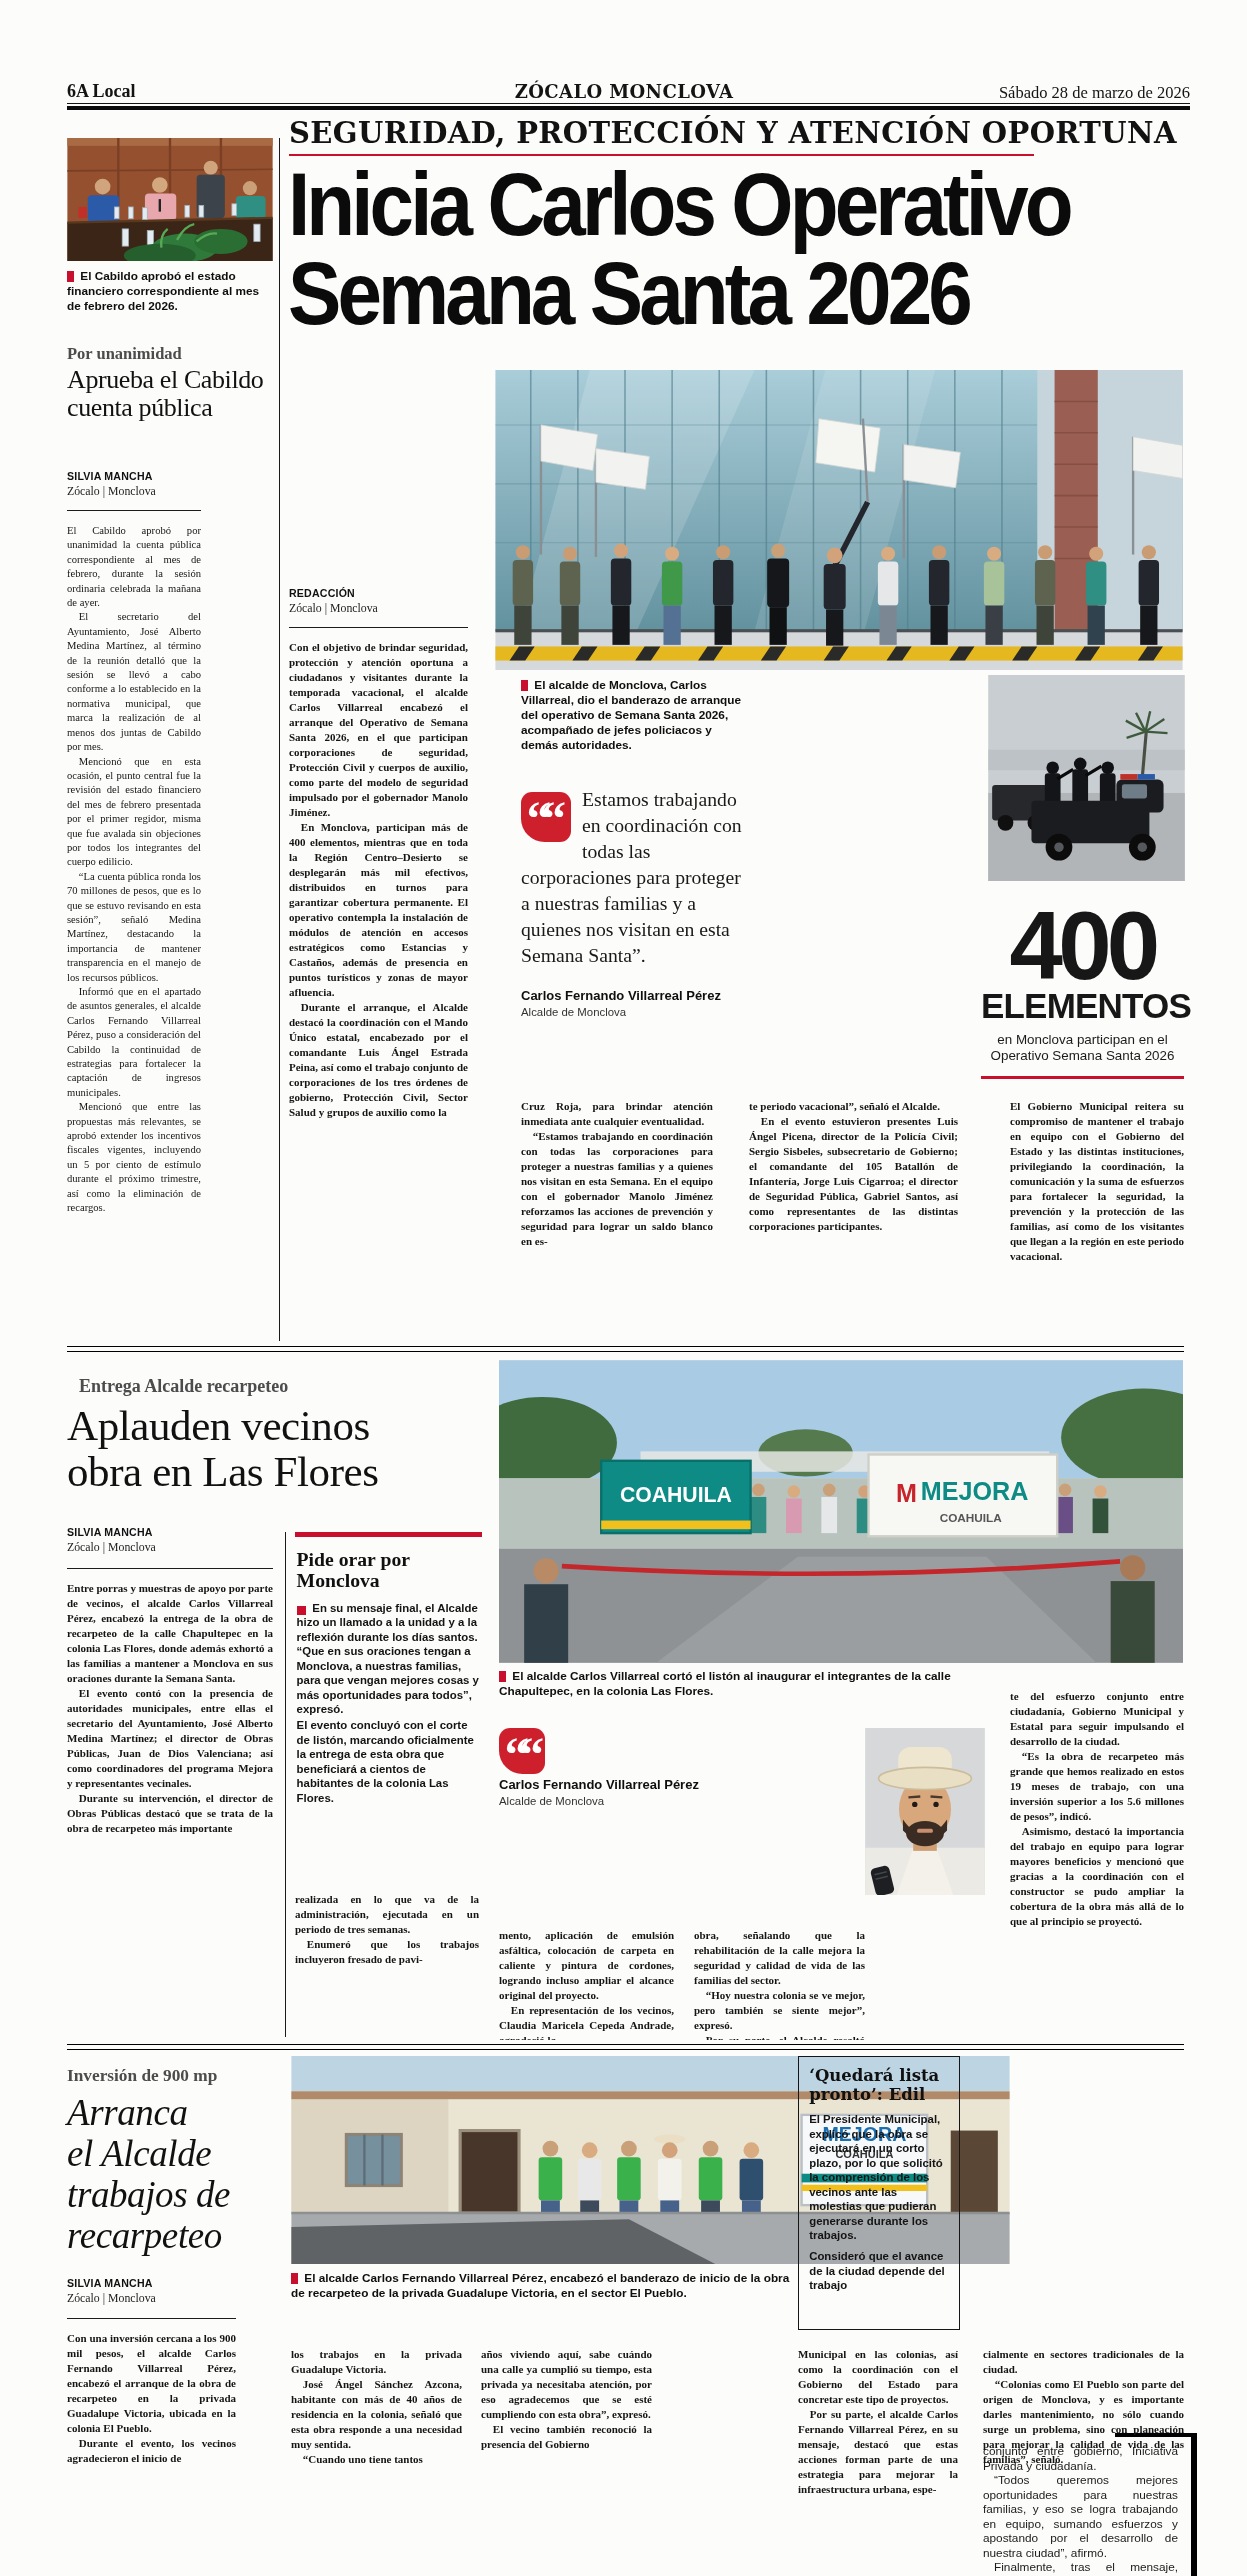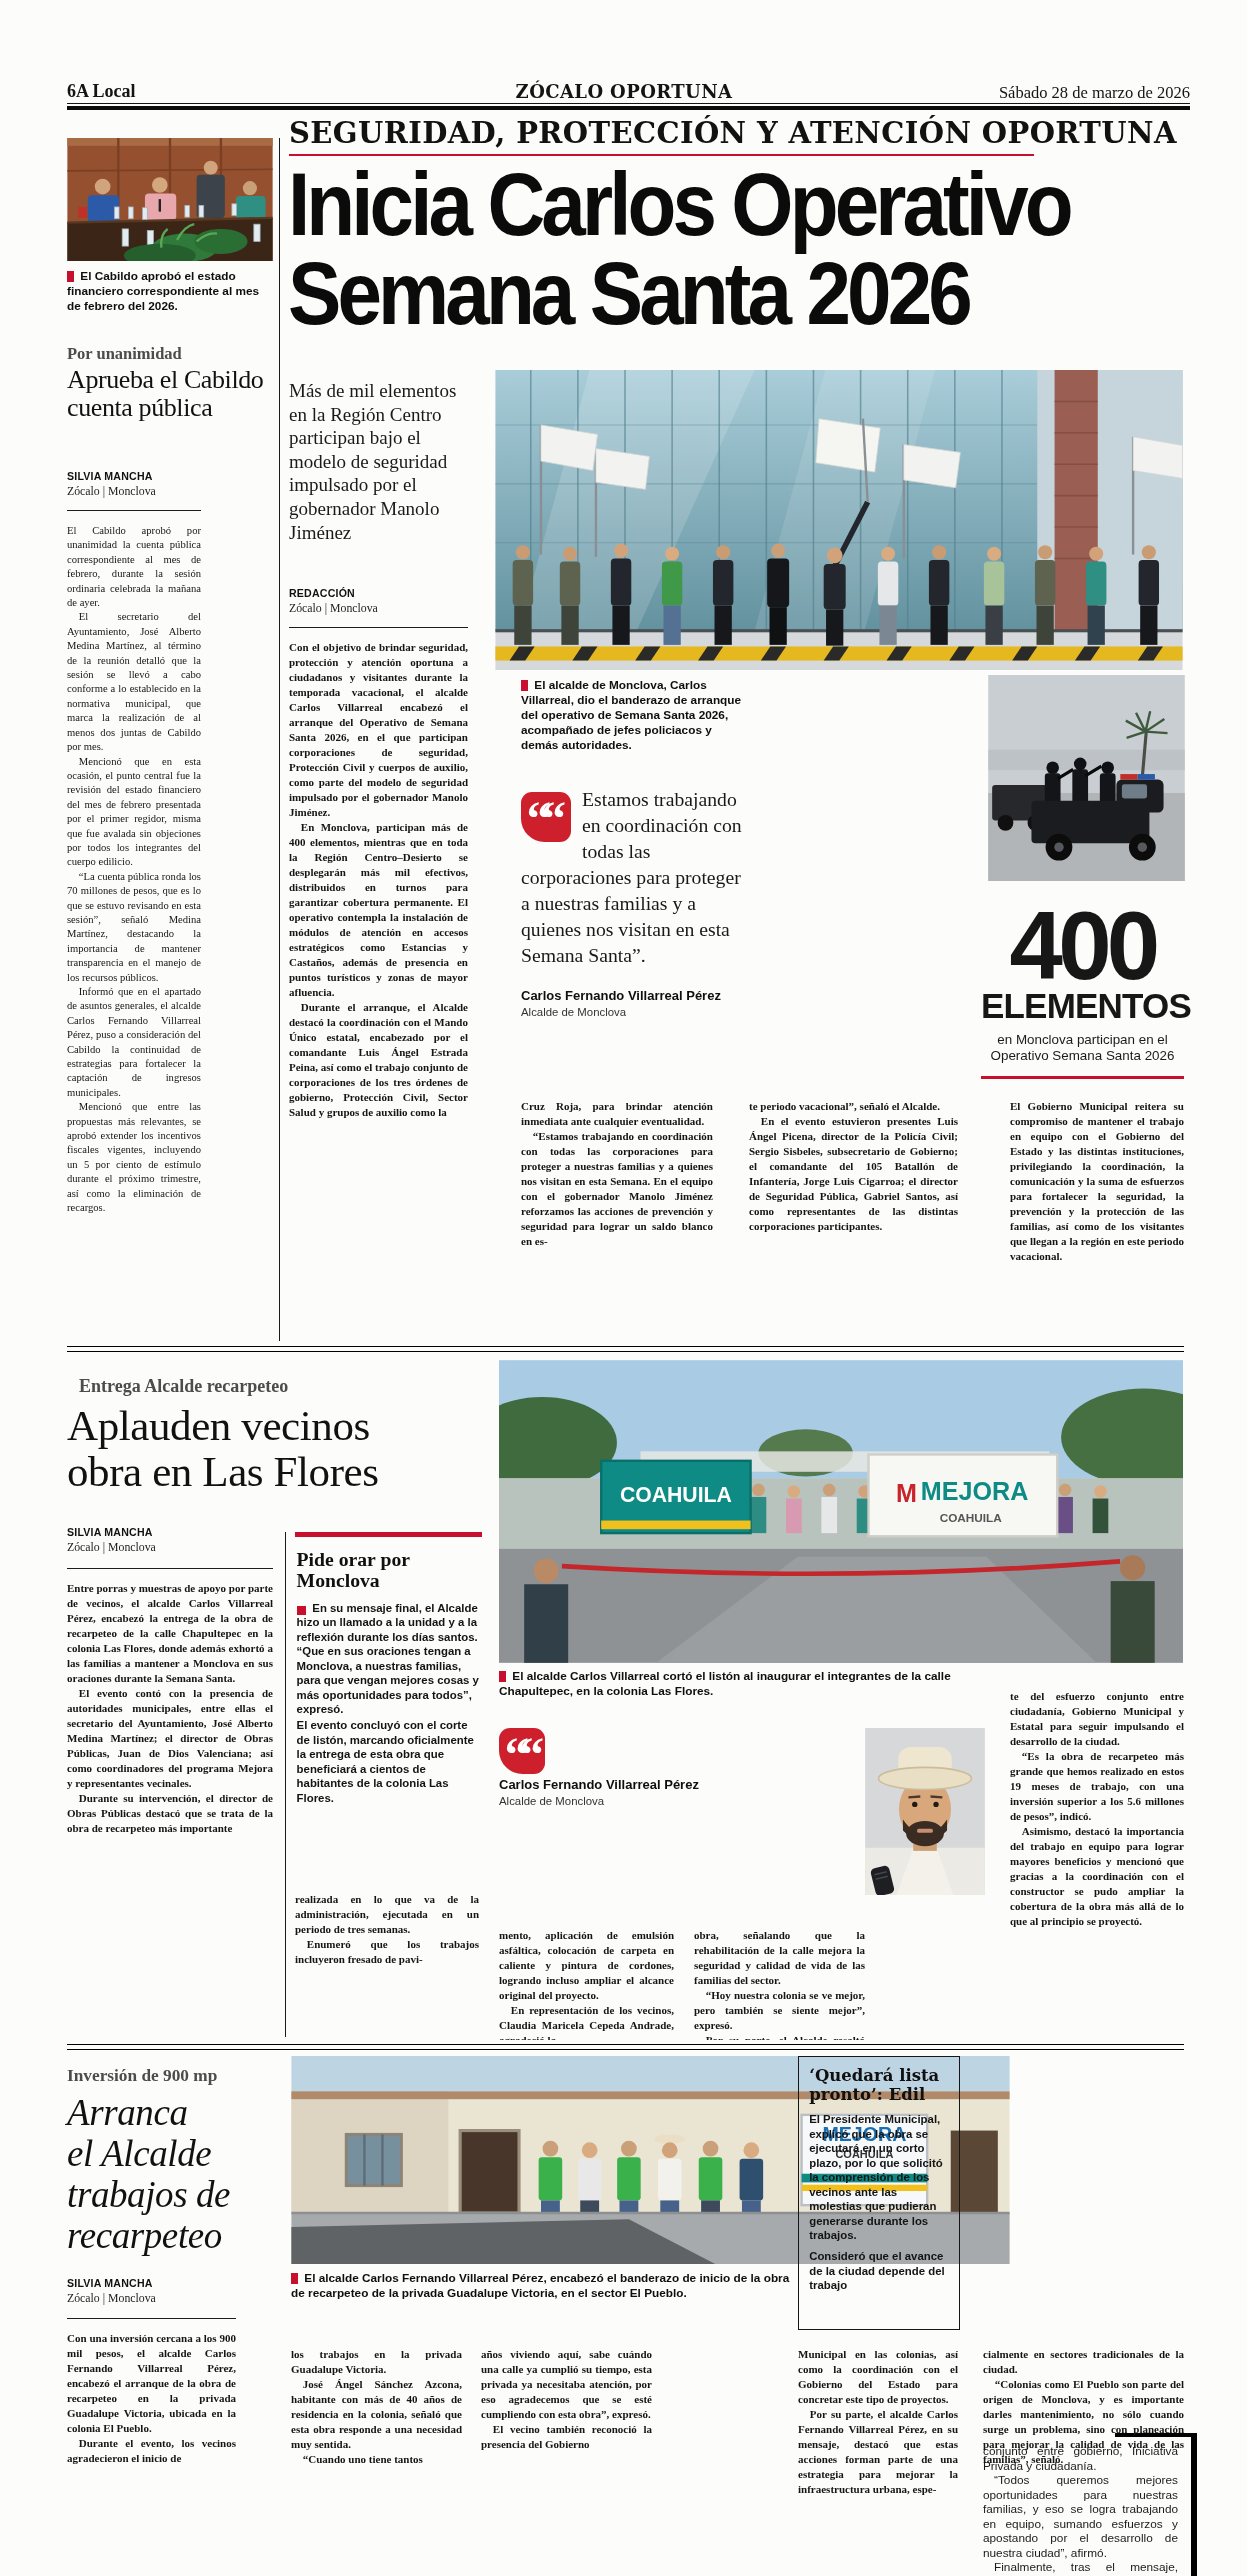--- a/index.html
+++ b/index.html
@@ -77,21 +77,21 @@
 
   .headlines p{margin:0;font-style:italic;}
   svg{display:block;}
 </style>
 </head>
 <body>
 
 <div id="page">
 
   <div class="abs hdr-section" style="left:67px;top:81px;">6A Local</div>
-  <div class="abs hdr-mast" style="left:0;right:0;top:81px;">ZÓCALO OPORTUNA</div>
+  <div class="abs hdr-mast" style="left:0;right:0;top:81px;">ZÓCALO MONCLOVA</div>
   <div class="abs hdr-date" style="right:58px;top:83px;">Sábado 28 de marzo de 2026</div>
   <div class="abs hairline" style="left:67px;right:58px;top:103px;"></div>
   <div class="abs thickbar" style="left:67px;right:58px;top:106px;"></div>
 
   <div class="abs" style="left:67px;top:138px;">
     <svg width="206" height="123" viewBox="0 0 262 157">
       <rect width="262" height="157" fill="#94502f"></rect>
       <rect width="262" height="10" fill="#a86b44"></rect>
       <line x1="65" y1="0" x2="65" y2="110" stroke="#7a3f24" stroke-width="3"></line>
       <line x1="131" y1="0" x2="131" y2="108" stroke="#7a3f24" stroke-width="3"></line>
@@ -143,21 +143,20 @@
       <p>Mencionó que entre las propuestas más relevantes, se aprobó extender los incentivos fiscales vigentes, incluyendo un 5 por ciento de estímulo durante el próximo trimestre, así como la eliminación de recargos.</p>
     </div>
 
   <div class="abs vrule" style="left:279px;top:138px;height:1203px;"></div>
 
   <div class="abs mainkick" style="left:289px;top:116px;">SEGURIDAD, PROTECCIÓN Y ATENCIÓN OPORTUNA</div>
   <div class="abs redline" style="left:289px;top:154px;width:745px;"></div>
   <div class="abs mainhead" style="left:288px;top:160px;">Inicia Carlos Operativo</div>
   <div class="abs mainhead" style="left:288px;top:249px;">Semana Santa 2026</div>
 
-  <div class="abs deck" style="left:289px;top:379px;width:179px;">Más de mil elementos en la Región Centro participan bajo el modelo de seguridad impulsado por el gobernador Manolo Jiménez</div>
   <div class="abs byline-name" style="left:289px;top:587px;">REDACCIÓN</div>
   <div class="abs byline-agency" style="left:289px;top:601px;">Zócalo | Monclova</div>
   <div class="abs colrule" style="left:289px;top:627px;width:179px;"></div>
   <div class="abs body-col bc14" style="left:289px;top:640px;width:179px;height:697px;">
       <p>Con el objetivo de brindar seguridad, protección y atención oportuna a ciudadanos y visitantes durante la temporada vacacional, el alcalde Carlos Villarreal encabezó el arranque del Operativo de Semana Santa 2026, en el que participan corporaciones de seguridad, Protección Civil y cuerpos de auxilio, como parte del modelo de seguridad impulsado por el gobernador Manolo Jiménez.</p>
       <p>En Monclova, participan más de 400 elementos, mientras que en toda la Región Centro–Desierto se desplegarán más mil efectivos, distribuidos en turnos para garantizar cobertura permanente. El operativo contempla la instalación de módulos de atención en accesos estratégicos como Estancias y Castaños, además de presencia en puntos turísticos y zonas de mayor afluencia.</p>
       <p>Durante el arranque, el Alcalde destacó la coordinación con el Mando Único estatal, encabezado por el comandante Luis Ángel Estrada Peina, así como el trabajo conjunto de corporaciones de los tres órdenes de gobierno, Protección Civil, Sector Salud y grupos de auxilio como la</p>
     </div>
 
   <div class="abs" style="left:495px;top:370px;">

